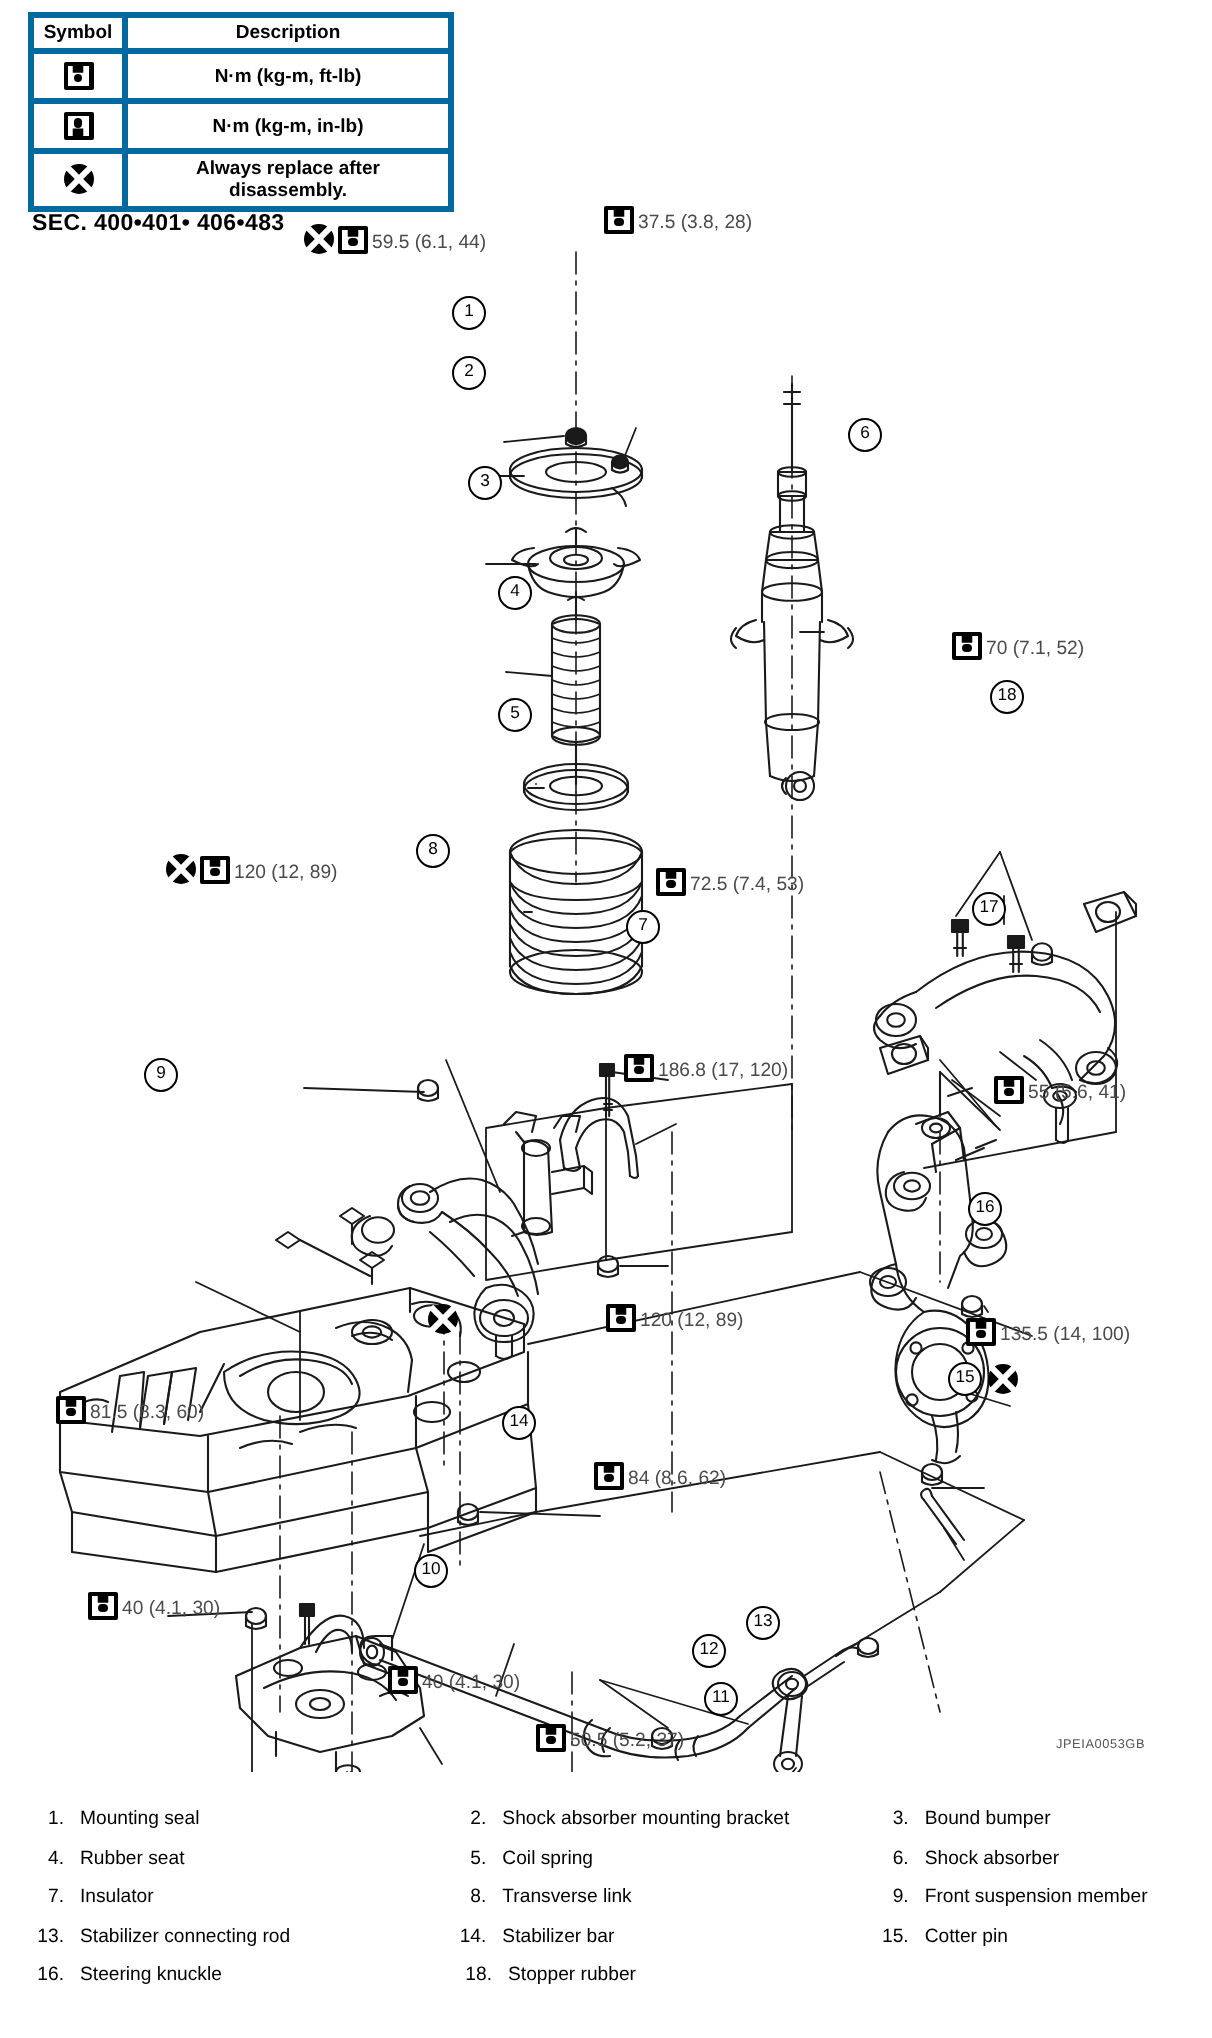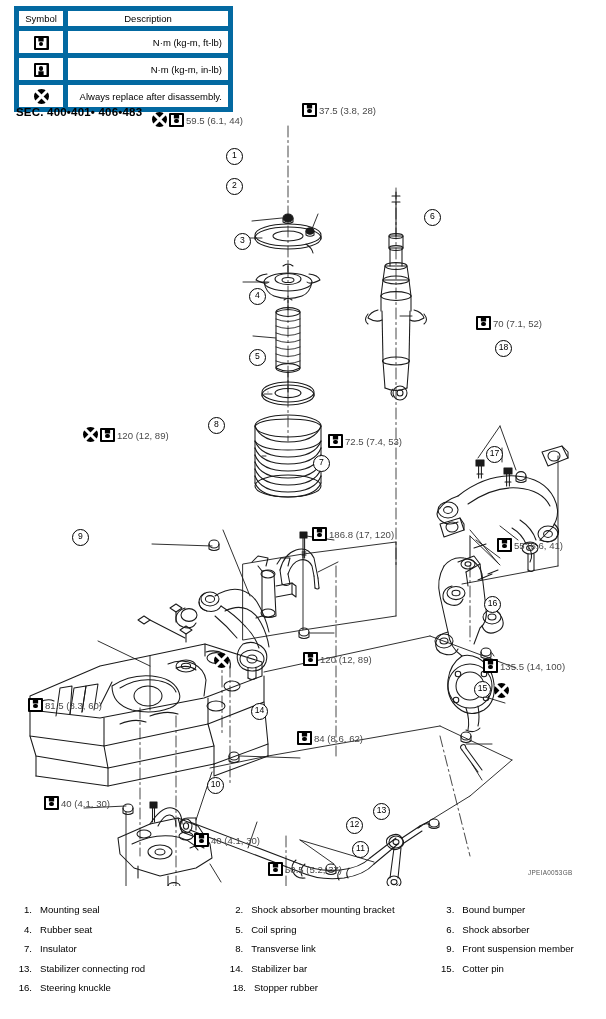--- a/index.html
+++ b/index.html
@@ -2,24 +2,24 @@
 <html><head>
 <meta charset="utf-8">
 <style>
   html,body{margin:0;padding:0;background:#ffffff;}
   body{
     width:606px;height:1019px;position:relative;overflow:hidden;
     font-family:"Liberation Sans",sans-serif;color:#000;
   }
   
   #legend{position:absolute;left:14px;top:6px;border-collapse:collapse;}
-  #legend td,#legend th{border:5px solid #0369a1;font-weight:normal;}
+  #legend td,#legend th{border:3px solid #0369a1;font-weight:bold;}
   #legend .c-sym{width:44px;text-align:center;padding:2px 0;}
   #legend .c-desc{width:148px;text-align:center;padding:2px 6px;font-size:9.5px;}
-  #legend .c-desc.l{text-align:right;}
+  #legend .c-desc.l{text-align:center;}
   #legend thead td{font-size:9.5px;padding:3px 0;}
   .sym{display:inline-block;vertical-align:middle;}
 
   
   .tq{display:inline-block;width:15px;height:14px;background:#000;position:relative;vertical-align:-3px;border-radius:1px;}
   .tq::before{content:"";position:absolute;left:2px;top:2px;width:11px;height:10px;
      background:#fff;
      clip-path:polygon(0 0,26% 0,26% 34%,74% 34%,74% 0,100% 0,100% 100%,0 100%);}
   .tq::after{content:"";position:absolute;left:5.2px;top:5.5px;width:4.6px;height:4.6px;border-radius:50%;background:#000;}
   .tq.inv{background:#000;}

